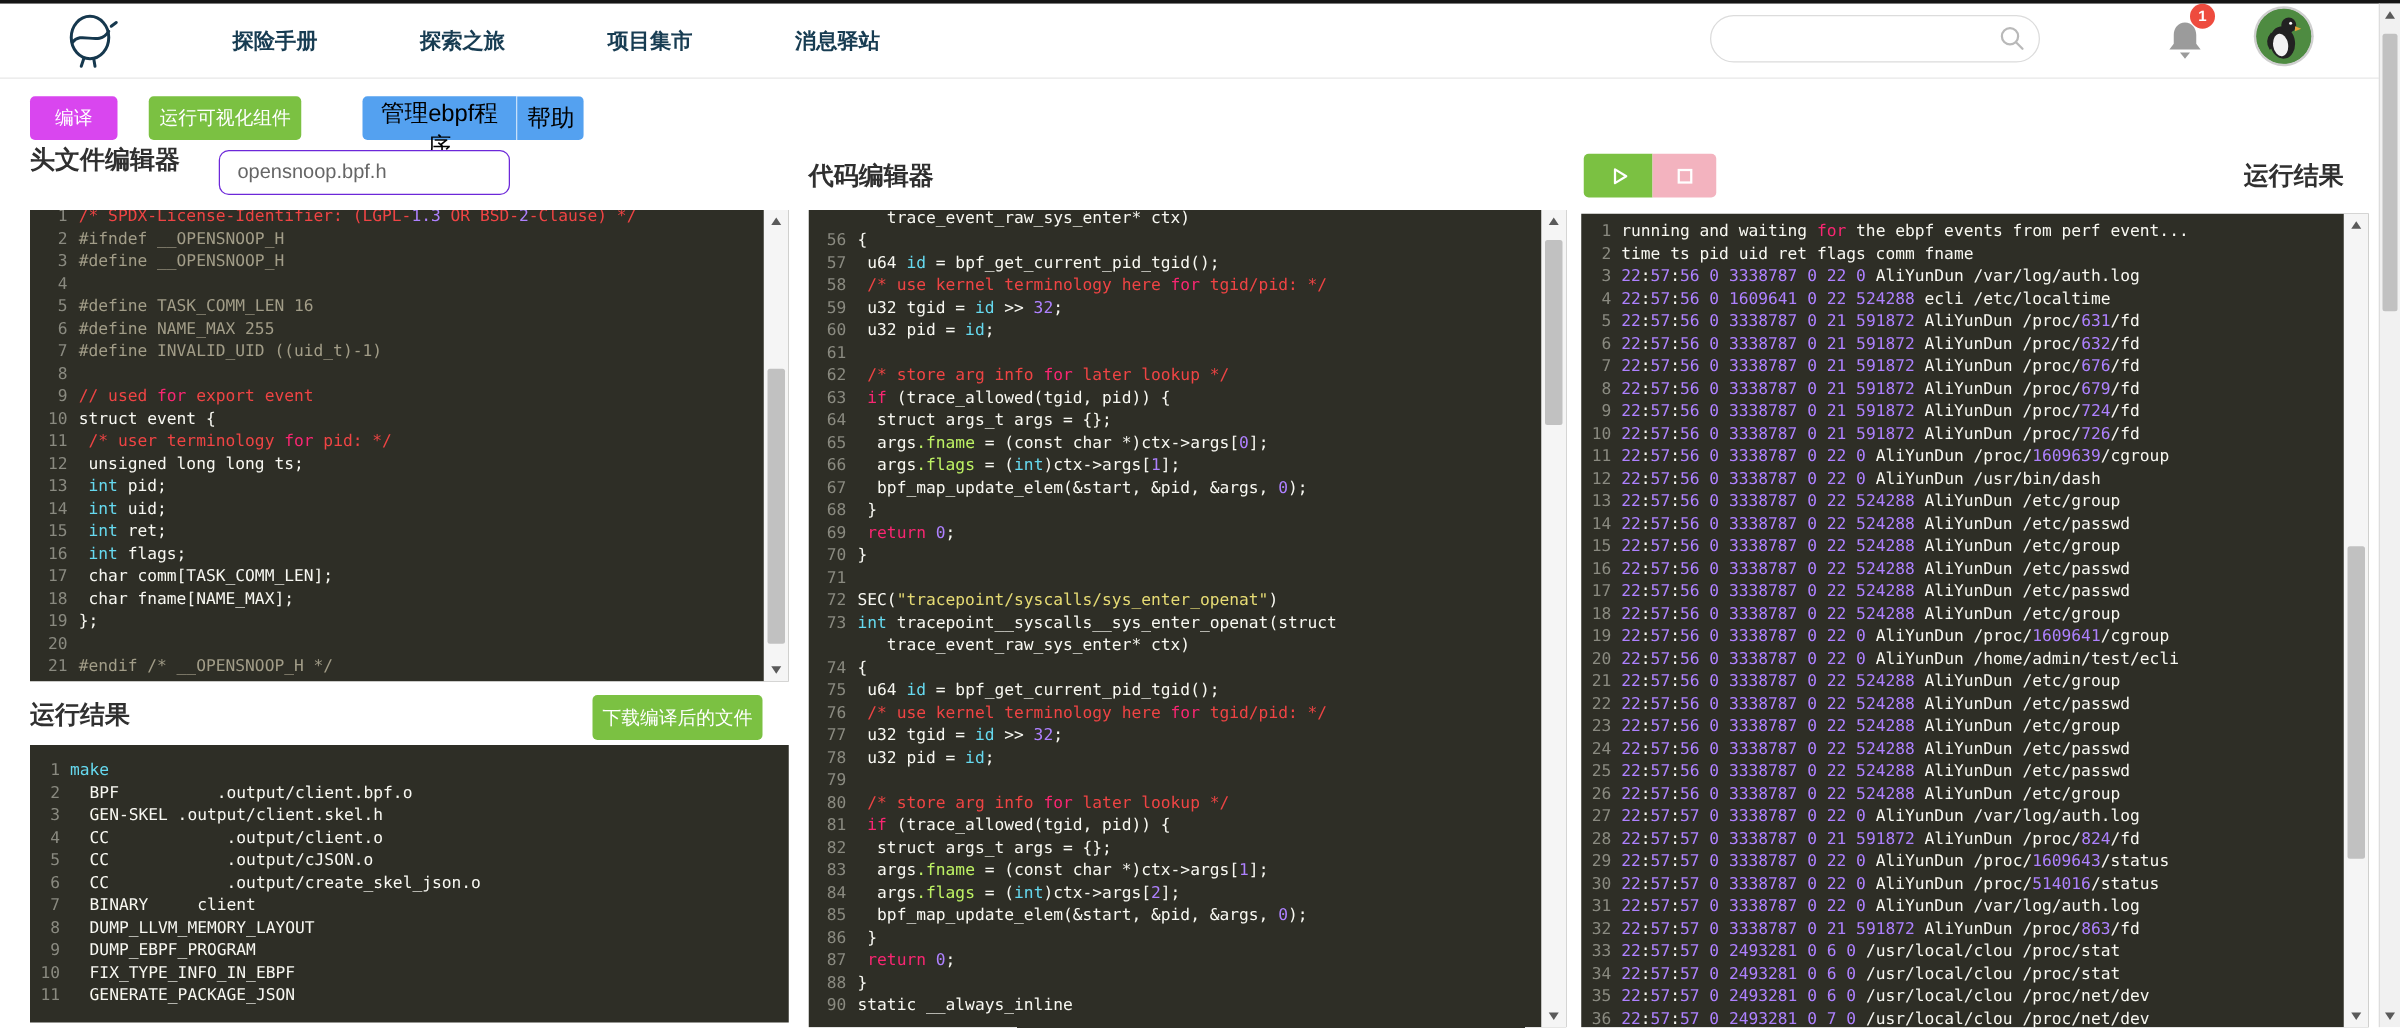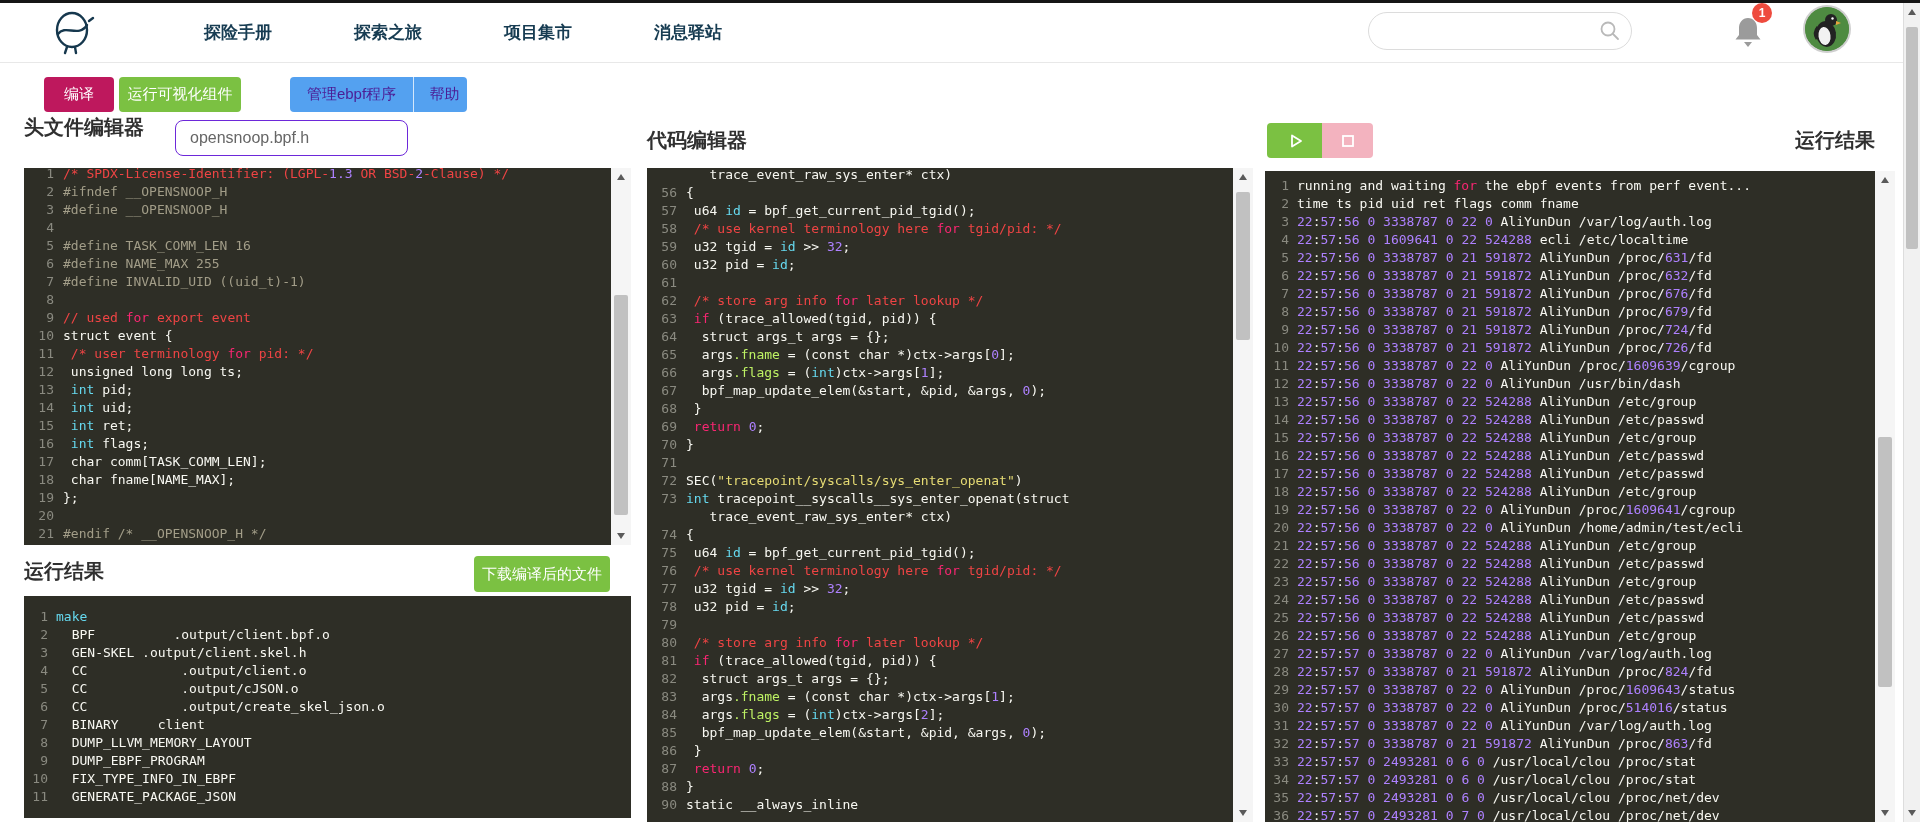--- a/index.html
+++ b/index.html
@@ -3,45 +3,45 @@
 <meta charset="utf-8">
 <style>
   html,body{margin:0;padding:0;background:#fff;}
   .page{position:relative;width:1920px;height:822px;overflow:hidden;background:#fff;
         font-family:"Liberation Sans",sans-serif;}
   
   .topstrip{position:absolute;left:0;top:0;width:1920px;height:3px;background:#151515;}
   .nav{position:absolute;left:0;top:3px;width:1920px;height:59px;background:#fff;}
   .navborder{position:absolute;left:0;top:62px;width:1920px;height:1px;background:#e8e8e8;}
   .logo{position:absolute;left:50px;top:6px;width:46px;height:46px;cursor:pointer;}
-  .menu{position:absolute;left:204px;top:0;height:59px;display:flex;align-items:center;gap:82px;}
+  .menu{position:absolute;left:186px;top:0;height:59px;display:flex;align-items:center;gap:82px;}
   .menu a{font-size:17px;font-weight:700;color:#173c52;text-decoration:none;white-space:nowrap;cursor:pointer;}
   .search{position:absolute;left:1368px;top:9px;width:264px;height:38px;border:1px solid #dcdcdc;
           border-radius:19px;background:#fff;box-sizing:border-box;}
   .search input{position:absolute;left:0;top:0;width:100%;height:100%;border:none;outline:none;
           background:transparent;border-radius:19px;padding:0 40px 0 18px;box-sizing:border-box;
           font-size:14px;color:#555;font-family:"Liberation Sans",sans-serif;}
   .sicon{position:absolute;right:10px;top:7px;width:22px;height:22px;cursor:pointer;}
   .bellwrap{position:absolute;left:1733px;top:11px;width:34px;height:38px;cursor:pointer;}
   .badge{position:absolute;left:1752px;top:0px;width:20px;height:20px;border-radius:50%;
          background:#ee4b3e;color:#fff;font-size:12px;line-height:20px;text-align:center;font-weight:700;}
   .avatar{position:absolute;left:1805px;top:4px;width:44px;height:44px;border-radius:50%;
           overflow:hidden;box-shadow:0 0 0 2px #cfcfcf;cursor:pointer;background:#4e8b41;}
   
   .btn{position:absolute;height:35px;border:none;border-radius:4px;color:#fff;font-size:15px;
        font-family:"Liberation Sans",sans-serif;cursor:pointer;}
-  .blue{background:#be185d;margin-left:20px;}
+  .blue{background:#d946ef;}
   .green{background:#7bc142;}
   .btn-compile{left:24px;top:77px;width:70px;}
   .btn-runvis{left:119px;top:77px;width:122px;}
   .btngroup{position:absolute;left:290px;top:77px;height:35px;display:flex;}
-  .btngroup button{height:35px;border:none;color:#4c1d95;font-size:15px;background:#54a1f0;cursor:pointer;
+  .btngroup button{height:35px;border:none;color:#000000;font-size:19px;background:#54a1f0;cursor:pointer;
        font-family:"Liberation Sans",sans-serif;}
   .btn-manage{width:123px;border-radius:4px 0 0 4px;}
-  .btn-help{width:54px;border-radius:0 4px 4px 0;border-left:1px solid rgba(255,255,255,.75) !important;padding-left:14px;}
+  .btn-help{width:54px;border-radius:0 4px 4px 0;border-left:1px solid rgba(255,255,255,.75) !important;}
   
   .ptitle{position:absolute;font-size:20px;font-weight:700;color:#303030;white-space:nowrap;}
   .t-header{left:24px;top:114px;}
   .t-code{left:647px;top:127px;}
   .t-run-right{left:1745px;top:127px;width:130px;text-align:right;}
   .t-run-bottom{left:24px;top:558px;}
   .fninput{position:absolute;left:175px;top:120px;width:233px;height:36px;border:1px solid #6d28d9;
            border-radius:8px;box-sizing:border-box;padding:0 14px;font-size:16px;color:#666;
            outline:none;font-family:"Liberation Sans",sans-serif;}
   .btn-download{left:474px;top:556px;width:136px;height:36px;}

